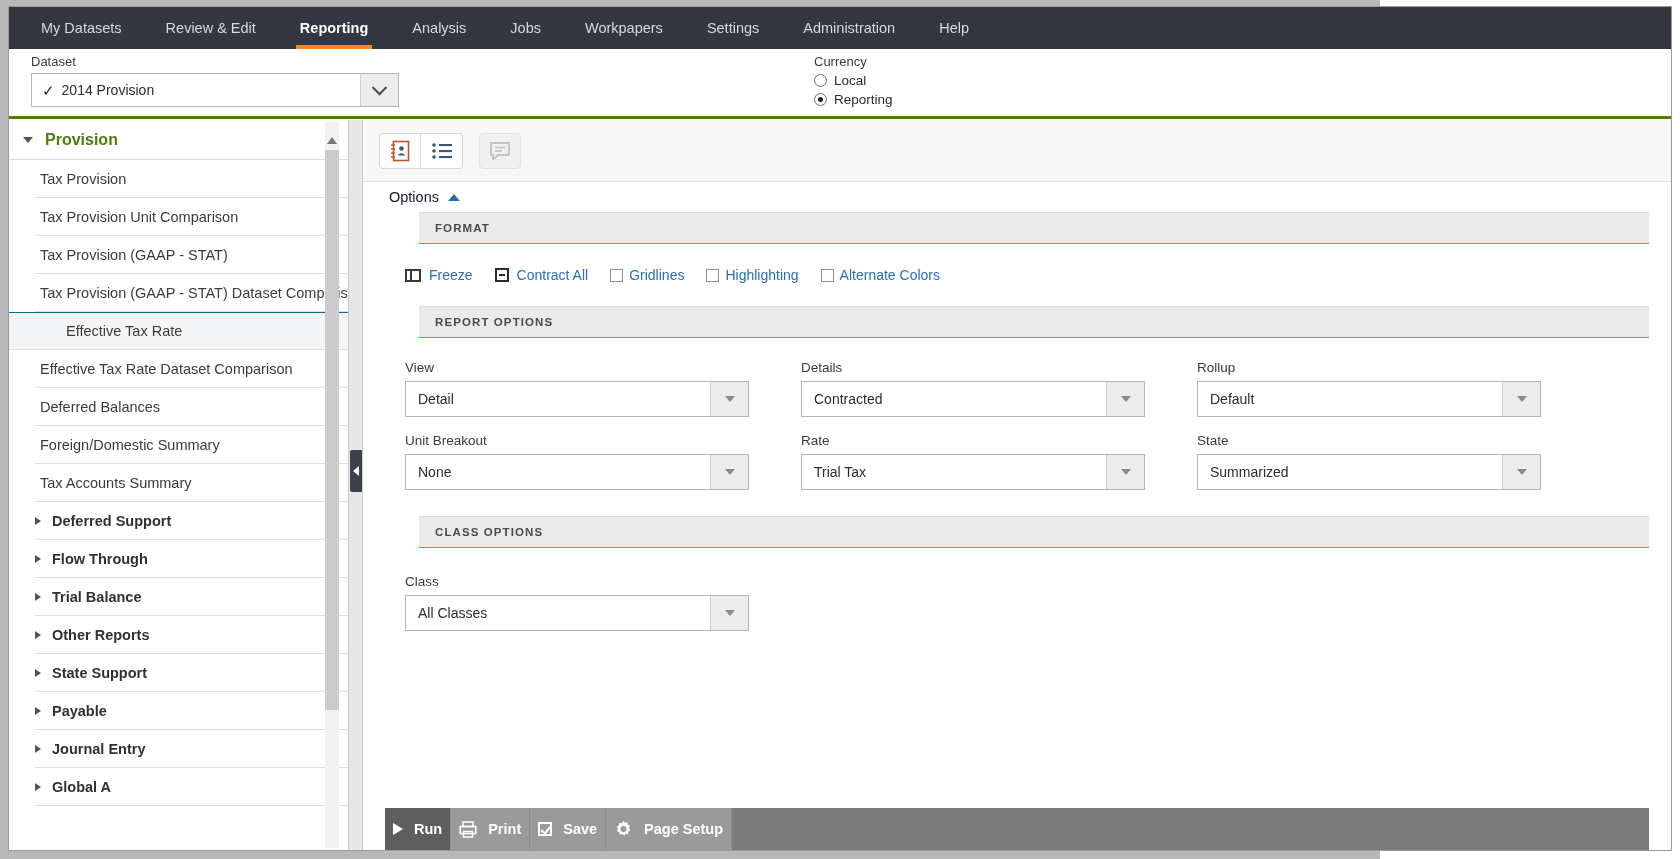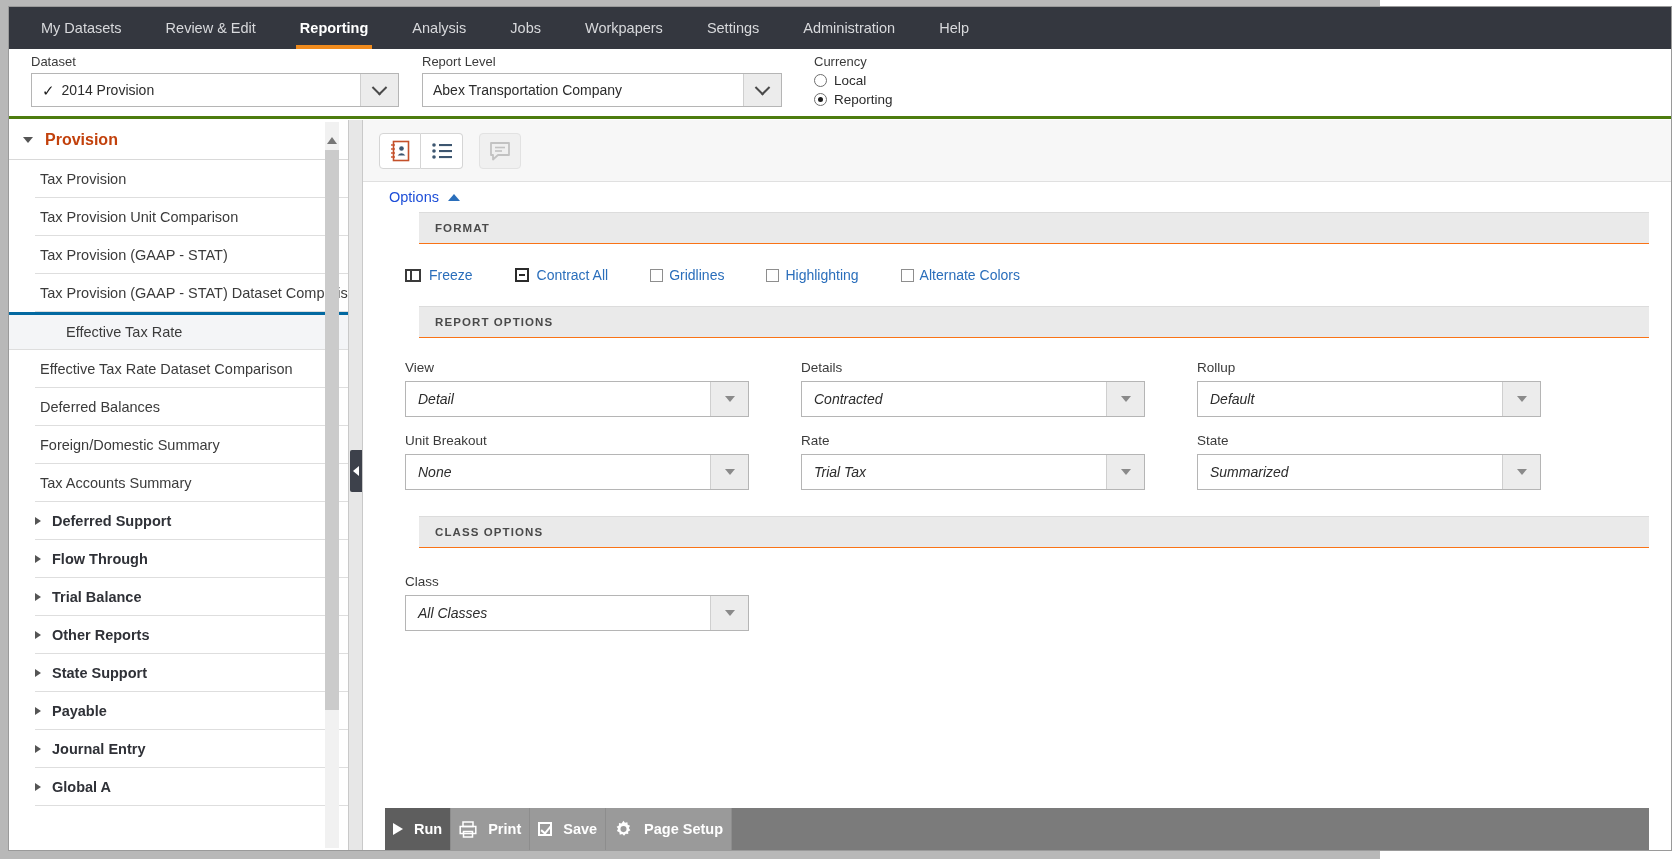--- a/index.html
+++ b/index.html
@@ -169,21 +169,21 @@
   .tree-root .caret-dn {
     width: 0; height: 0;
     border-left: 5px solid transparent;
     border-right: 5px solid transparent;
     border-top: 6px solid #555;
     margin-right: 12px;
   }
   .tree-root .root-label {
     font-size: 16px;
     font-weight: bold;
-    color: #c2410c;
+    color: #4d7c0f;
   }
   .tree-item {
     display: flex;
     align-items: center;
     height: 38px;
     margin-left: 26px;
     border-bottom: 1px solid #dedede;
     padding-left: 5px;
     cursor: pointer;
     font-size: 14.5px;
@@ -194,21 +194,21 @@
   .tree-item.group {
     font-weight: bold;
     color: #2f3137;
     margin-left: 26px;
     padding-left: 0;
   }
   .tree-item.selected {
     background: #f4f5f7;
     margin-left: 0;
     padding-left: 57px;
-    border-top: 3px solid #0369a1;
+    border-top: 1px solid #0369a1;
   }
   .caret-rt {
     width: 0; height: 0;
     border-top: 4.5px solid transparent;
     border-bottom: 4.5px solid transparent;
     border-left: 6px solid #555;
     margin-right: 11px;
     flex: none;
   }
   #tree-vscroll {
@@ -300,21 +300,21 @@
   #options-row {
     height: 30px;
     display: flex;
     align-items: center;
     padding-left: 26px;
     background: #ffffff;
   }
   #options-toggle {
     display: flex;
     align-items: center;
-    color: #1d4ed8;
+    color: #0f172a;
     font-size: 14.5px;
     cursor: pointer;
   }
   .caret-up-blue {
     width: 0; height: 0;
     border-left: 6px solid transparent;
     border-right: 6px solid transparent;
     border-bottom: 7px solid #2a6ebb;
     margin-left: 9px;
   }
@@ -336,21 +336,20 @@
     color: #4a4a4a;
     margin-left: 34px;
   }
 
   
   #format-row {
     display: flex;
     align-items: center;
     height: 62px;
     padding-left: 20px;
-    gap: 20px;
   }
   .fmt-item {
     display: flex;
     align-items: center;
     margin-right: 22px;
     cursor: pointer;
     font-size: 14px;
     color: #2a6ebb;
     white-space: nowrap;
   }
@@ -410,21 +409,20 @@
     border: 1px solid #b5b5b5;
     background: #ffffff;
   }
   .combo-sm .combo-value {
     flex: 1;
     display: flex;
     align-items: center;
     padding: 0 12px;
     font-size: 14px;
     color: #2c2c2c;
-    font-style: italic;
   }
   .combo-sm .combo-btn {
     width: 38px;
     background: #ececec;
     border-left: 1px solid #cfcfcf;
     display: flex;
     align-items: center;
     justify-content: center;
     cursor: pointer;
   }
@@ -534,29 +532,20 @@
         <div class="combo-value">
           <span class="check-mark">✓</span>
           <span>2014 Provision</span>
         </div>
         <div class="combo-btn">
           <span class="chev-dn"></span>
         </div>
       </div>
     </div>
 
-    <div class="field-group" style="left:413px; width:360px;">
-      <span class="field-label">Report Level</span>
-      <div class="combo">
-        <div class="combo-value">Abex Transportation Company</div>
-        <div class="combo-btn">
-          <span class="chev-dn"></span>
-        </div>
-      </div>
-    </div>
 
     <div id="currency-group">
       <span class="field-label">Currency</span>
       <div class="radio-row">
         <span class="radio"></span>
         <span>Local</span>
       </div>
       <div class="radio-row">
         <span class="radio on"></span>
         <span>Reporting</span>

